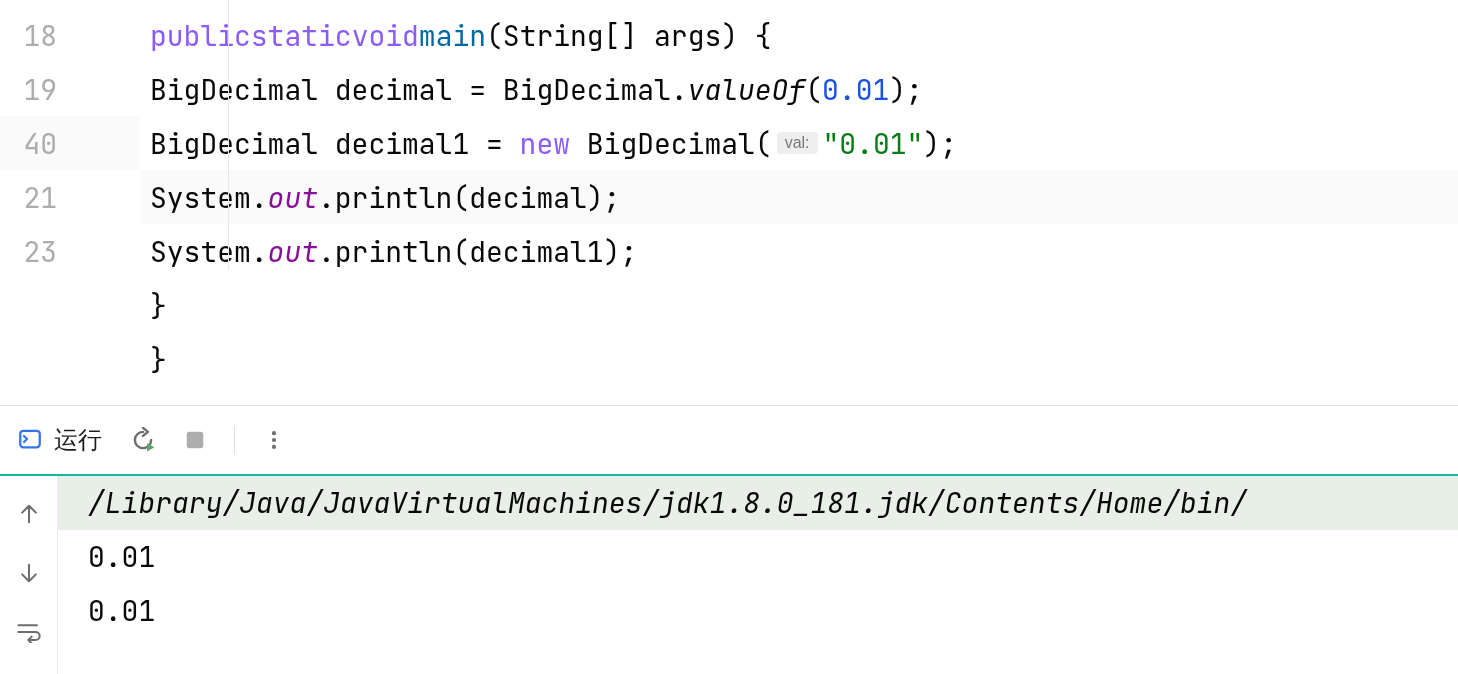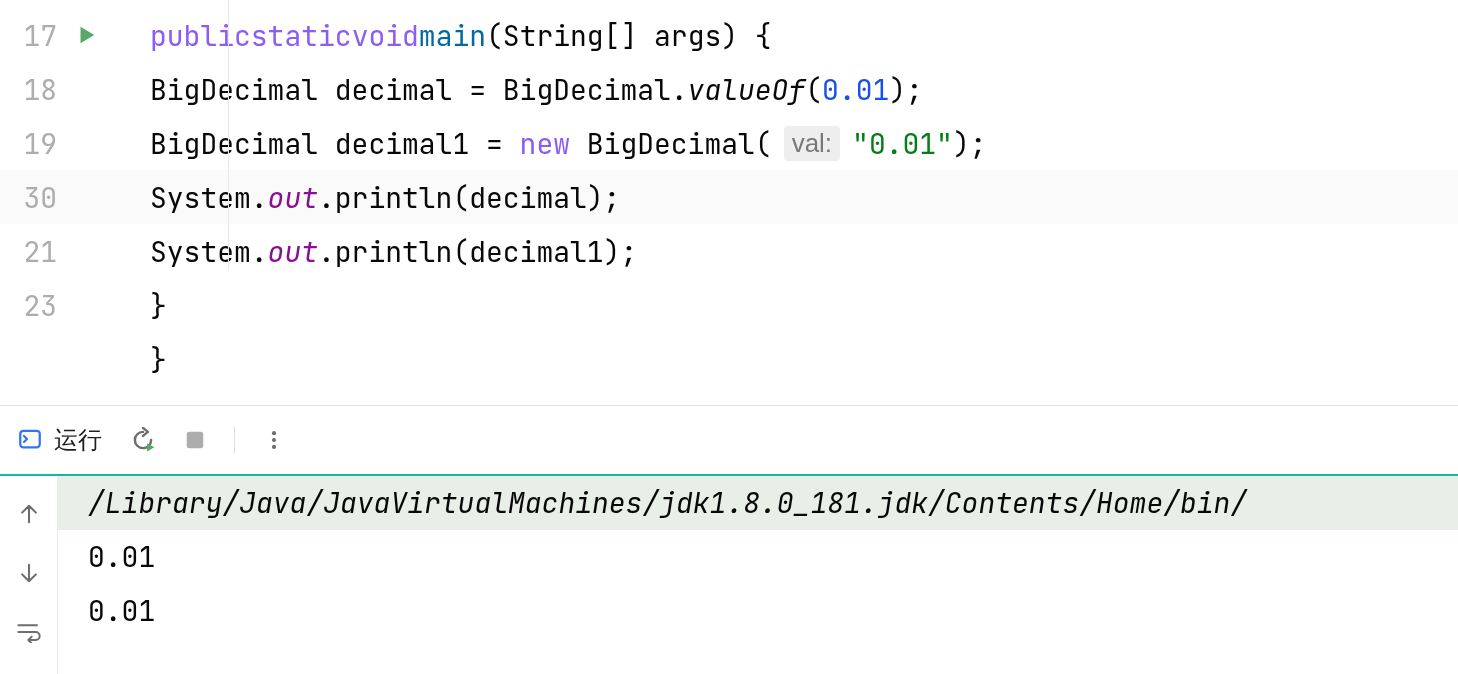--- a/index.html
+++ b/index.html
@@ -89,25 +89,25 @@
     }
     .number {
       color: #1750eb;
     }
     .string {
       color: #067d17;
     }
     .hint-label {
       background: #eeeeee;
       color: #787878;
-      font-size: 26px;
+      font-size: 16px;
       padding: 2px 8px;
       border-radius: 4px;
       font-style: normal;
-      margin: 0 12px;
+      margin: 0 5px;
       font-family: -apple-system, sans-serif;
     }
     .run-panel {
       border-top: 1px solid #e0e0e0;
       background: #ffffff;
     }
     .run-toolbar {
       display: flex;
       align-items: center;
       height: 70px;
@@ -175,35 +175,27 @@
     .console-line.output {
       color: #080808;
     }
   </style>
 </head>
 <body>
 
 <div class="editor-area">
   <div class="gutter">
     <div class="gutter-line">
-      <span class="line-number">17</span>
-      <span class="run-icon">
-        <svg width="22" height="22" viewBox="0 0 16 16">
-            <path fill="currentColor" d="M4 2 L14 8 L4 14 Z"></path>
-          </svg>
-      </span>
-    </div>
-    <div class="gutter-line">
       <span class="line-number">18</span>
     </div>
     <div class="gutter-line">
       <span class="line-number">19</span>
     </div>
     <div class="gutter-line" style="background:#fafafa;">
-      <span class="line-number">30</span>
+      <span class="line-number">40</span>
     </div>
     <div class="gutter-line">
       <span class="line-number">21</span>
     </div>
     <div class="gutter-line">
       <span class="line-number">23</span>
     </div>
   </div>
 
   <div class="code-area">

